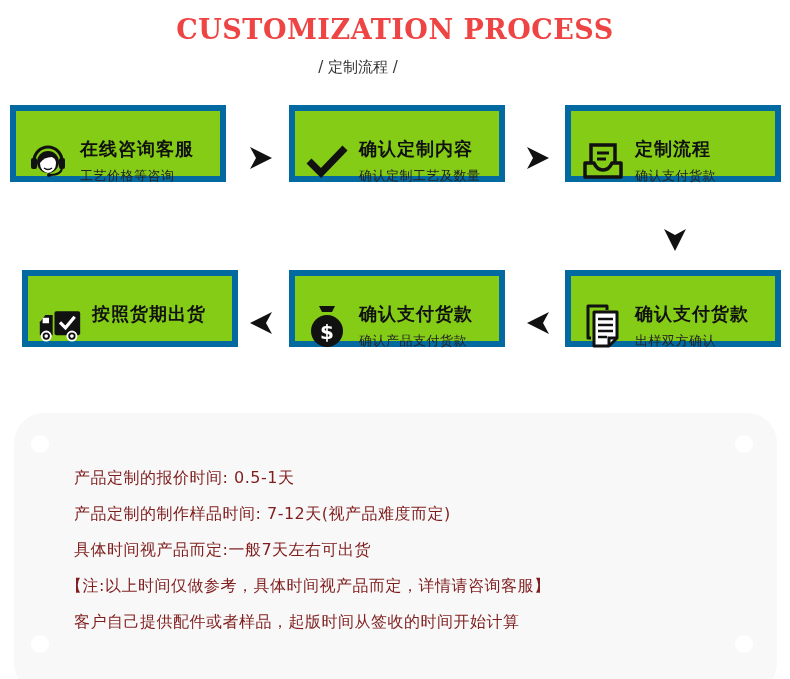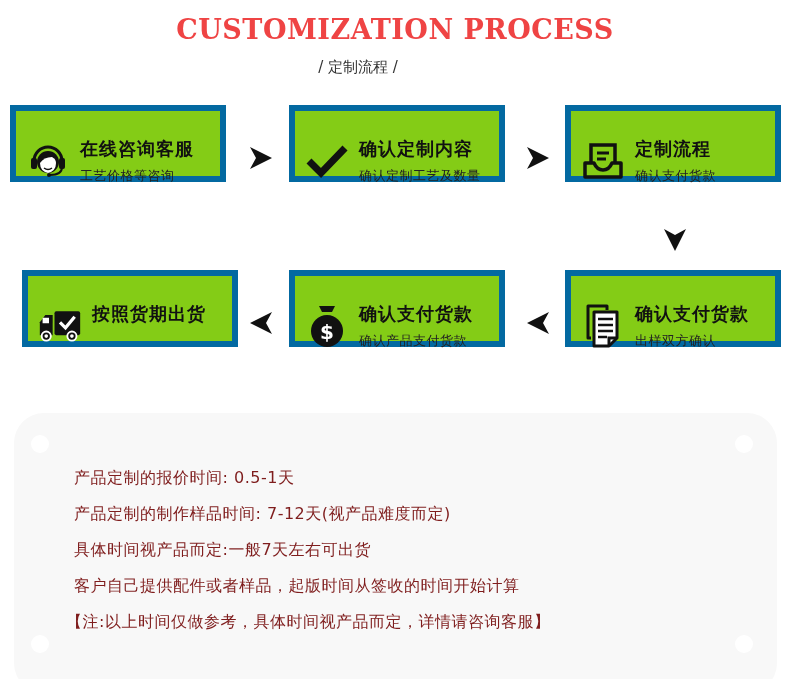--- a/index.html
+++ b/index.html
@@ -159,15 +159,15 @@
   <div class="dot" style="left:17px; top:22px;"></div>
   <div class="dot" style="left:721px; top:22px;"></div>
   <div class="dot" style="left:17px; top:222px;"></div>
   <div class="dot" style="left:721px; top:222px;"></div>
 </div>
 
 <div class="notes">
   <div class="note">产品定制的报价时间: 0.5-1天</div>
   <div class="note">产品定制的制作样品时间: 7-12天(视产品难度而定)</div>
   <div class="note">具体时间视产品而定:一般7天左右可出货</div>
+  <div class="note" style="margin-left:-8px;">【注:以上时间仅做参考，具体时间视产品而定，详情请咨询客服】</div>
   <div class="note">客户自己提供配件或者样品，起版时间从签收的时间开始计算</div>
-  <div class="note" style="margin-left:-8px;">【注:以上时间仅做参考，具体时间视产品而定，详情请咨询客服】</div>
 </div>
 
 </body></html>

